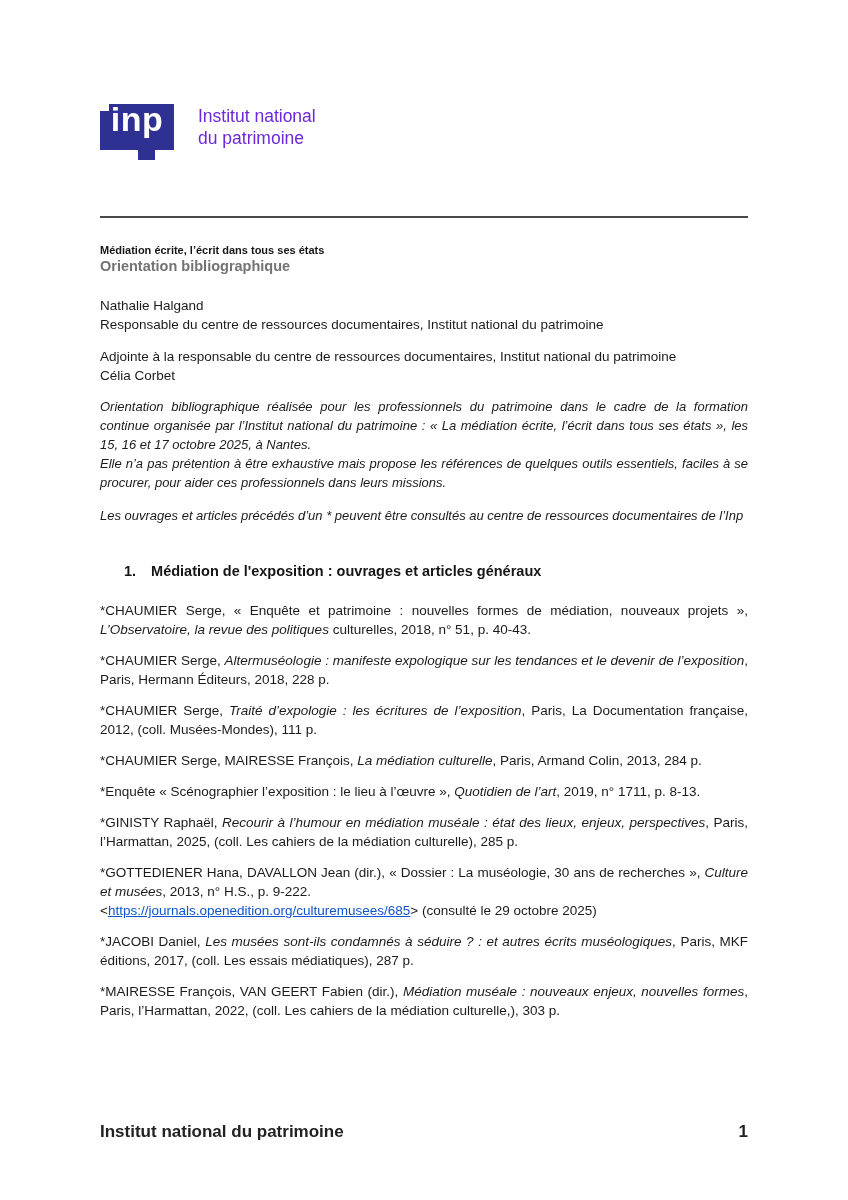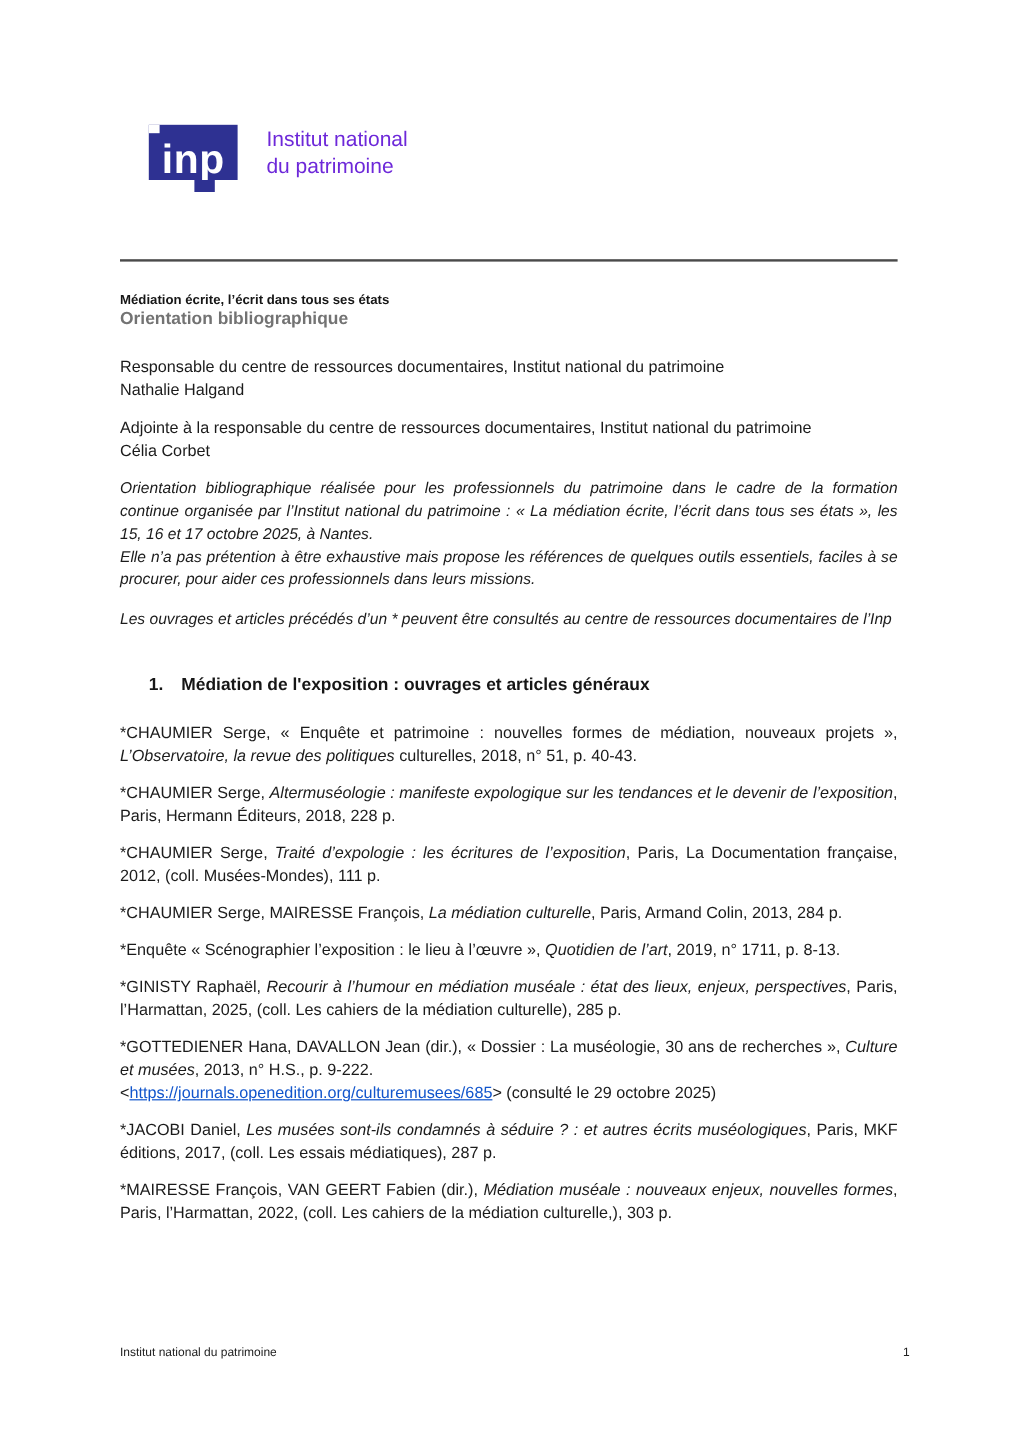--- a/index.html
+++ b/index.html
@@ -24,21 +24,21 @@
     content: ""; position: absolute; right: 3px; top: 2px; width: 7px; height: 9px;
     border-left: 2px solid #ffffff; border-bottom: 1px solid #ffffff; border-radius: 0 0 0 70%;
   }
   .flag-red { width: 19px; height: 13px; background: #e1000f; }
   .rf-name { display: flex; flex-direction: column; font-weight: bold; font-size: 13.5px; line-height: 15px; letter-spacing: 0.2px; color: #111; }
   .rf-motto { display: flex; flex-direction: column; margin-top: 7px; font-family: "Liberation Serif", "DejaVu Serif", serif; font-style: italic; font-size: 9.5px; line-height: 11.5px; color: #111; }
 
   .inp-block { display: flex; align-items: flex-start; gap: 24px; margin-top: 4px; }
   .inp-box {
     position: relative; width: 74px; height: 46px; background: #2e3192;
-    display: flex; align-items: flex-end; justify-content: center; margin-left: 24px;
+    display: flex; align-items: flex-start; justify-content: center;
   }
   .inp-acronym { color: #ffffff; font-weight: bold; font-size: 34px; line-height: 34px; letter-spacing: 0.5px; margin-top: -2px; }
   .inp-notch { position: absolute; left: 0; top: 0; width: 9px; height: 7px; background: #ffffff; }
   .inp-tab { position: absolute; left: 38px; bottom: -10px; width: 17px; height: 10px; background: #2e3192; }
   .inp-name { display: flex; flex-direction: column; font-size: 17.5px; font-weight: 500; line-height: 22px; color: #6d28d9; margin-top: 1px; }
 
   .rule { border: none; border-top: 2px solid #4a4a4a; margin: 20px 0 0 0; }
 
   
   h1.doc-title { font-size: 11px; font-weight: bold; margin: 26px 0 0 0; color: #161616; }
@@ -60,23 +60,23 @@
   }
 
   .bib { margin-top: 22px; }
   .bib p { margin: 0 0 12px 0; font-size: 13.5px; line-height: 19px; text-align: justify; }
   .bib .italic { font-style: italic; }
   .bib .sup { vertical-align: super; font-size: 9px; line-height: 0; }
   .bib a.link { color: #1155cc; text-decoration: underline; cursor: pointer; }
 
   
   .footer {
-    position: absolute; left: 100px; right: 90px; top: 1122px;
+    position: absolute; left: 100px; right: 100px; top: 1122px;
     display: flex; justify-content: space-between;
-    font-size: 10px; color: #222;
+    font-size: 17px; color: #222; font-weight: bold;
   }
 </style>
 </head>
 <body>
 
 <div class="page">
   <div class="content">
 
     <div class="header-row">
 
@@ -92,22 +92,22 @@
         </div>
       </div>
     </div>
 
     <div class="rule"></div>
 
     <h1 class="doc-title">Médiation écrite, l’écrit dans tous ses états</h1>
     <h2 class="doc-subtitle">Orientation bibliographique</h2>
 
     <div class="author-block">
+      <p>Nathalie Halgand</p>
       <p>Responsable du centre de ressources documentaires, Institut national du patrimoine</p>
-      <p>Nathalie Halgand</p>
     </div>
     <div class="author-block">
       <p>Adjointe à la responsable du centre de ressources documentaires, Institut national du patrimoine</p>
       <p>Célia Corbet</p>
     </div>
 
     <div class="intro">
       <p>Orientation bibliographique réalisée pour les professionnels du patrimoine dans le cadre de la formation continue organisée par l’Institut national du patrimoine : « La médiation écrite, l’écrit dans tous ses états », les 15, 16 et 17 octobre 2025, à Nantes.</p>
       <p>Elle n’a pas prétention à être exhaustive mais propose les références de quelques outils essentiels, faciles à se procurer, pour aider ces professionnels dans leurs missions.</p>
       <p class="note">Les ouvrages et articles précédés d’un * peuvent être consultés au centre de ressources documentaires de l’Inp</p>

